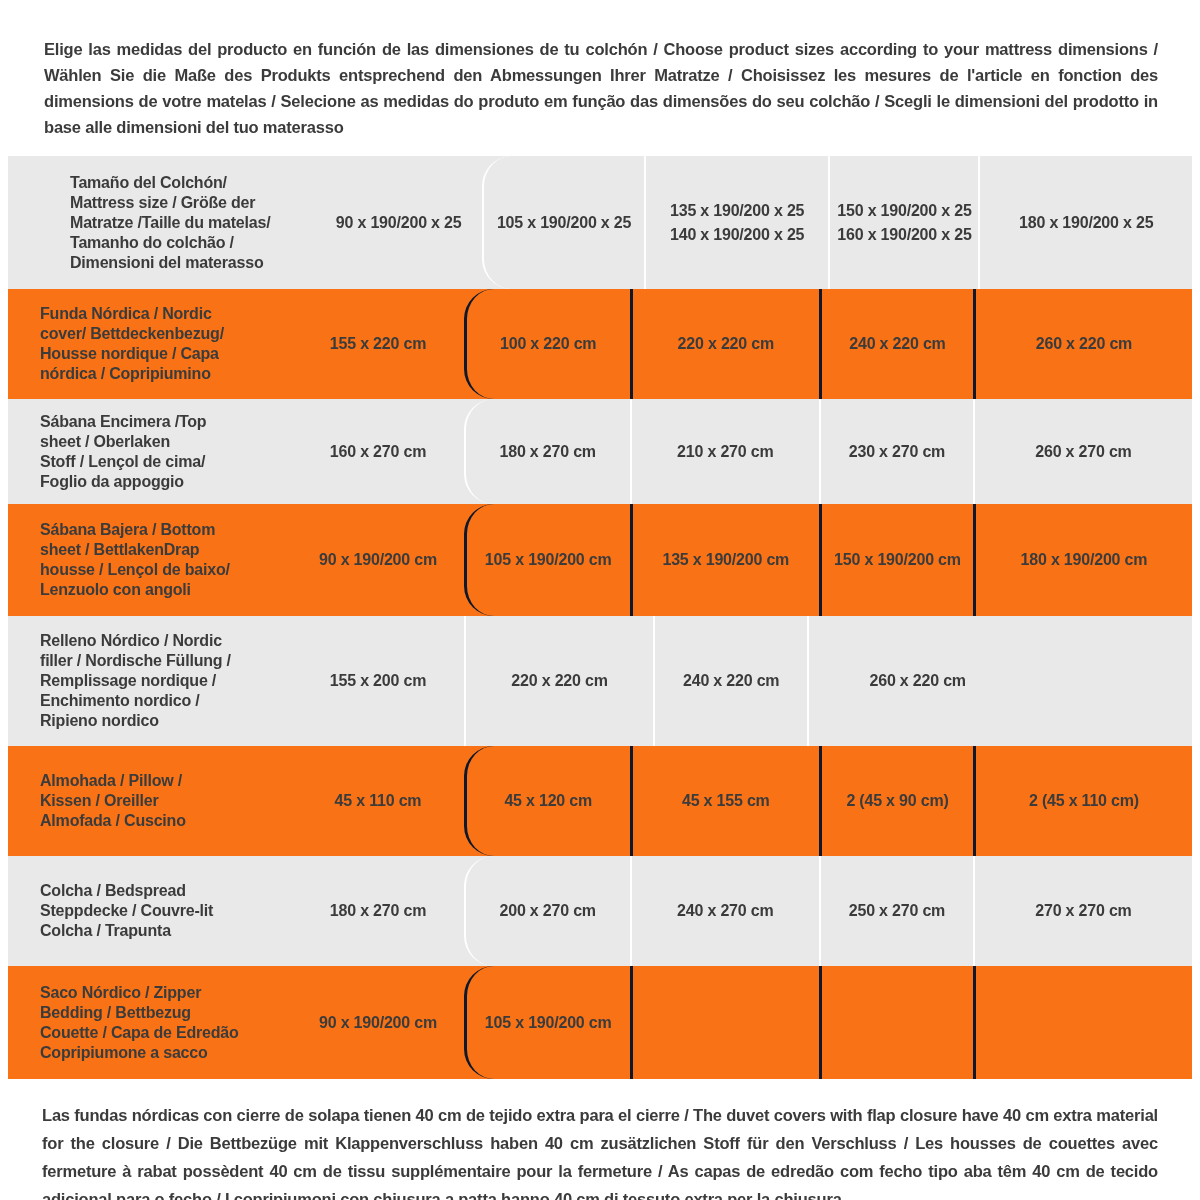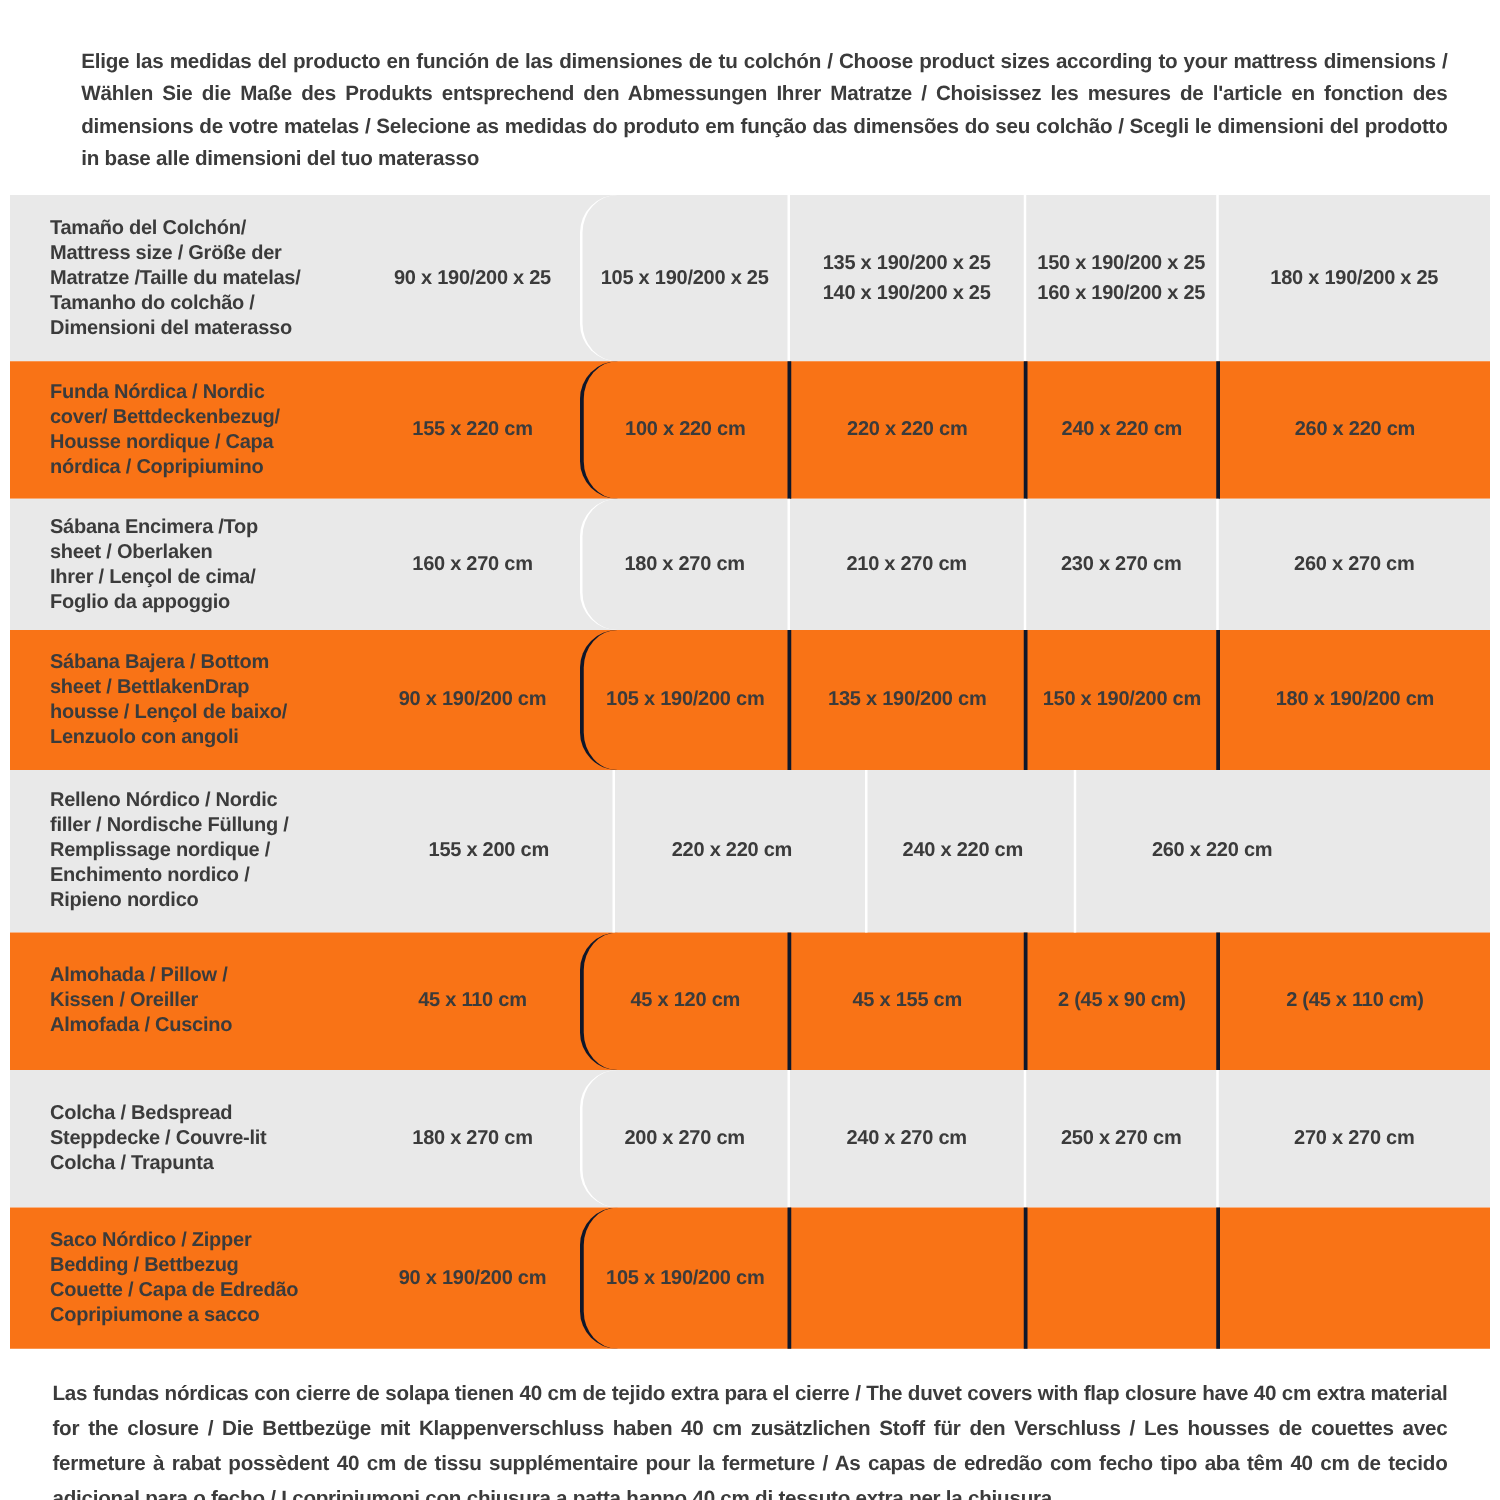--- a/index.html
+++ b/index.html
@@ -9,21 +9,21 @@
   }
   body {
     width: 1200px;
     height: 1200px;
     font-family: "Liberation Sans", sans-serif;
     font-weight: 700;
     color: #3b3b3b;
     overflow: hidden;
   }
   .intro {
-    margin: 36px 42px 16px 65px;
+    margin: 36px 42px 16px 44px;
     font-size: 16.5px;
     line-height: 26px;
     text-align: justify;
     letter-spacing: -0.2px;
   }
   .size-table {
     margin: 0 8px;
   }
   .row {
     display: flex;
@@ -52,25 +52,25 @@
     line-height: 24px;
     padding: 4px 2px;
   }
   .col1 { width: 14.5%; }
   .col2 { width: 14%; border-radius: 30px; }
   .col3 { width: 16%; text-align: right; }
   .col4 { width: 13%; }
   .col5 { width: 18.5%; }
   .row.plain  .cell-value.divided { border-left: 3px solid #0f172a; }
   .row.shaded .cell-value.divided { border-left: 2px solid #ffffff; }
-  .row-1 { min-height: 133px; }
+  .row-1 { min-height: 133px; padding-left: 30px; }
   .row-2 { min-height: 110px; }
   .row-3 { min-height: 105px; }
   .row-4 { min-height: 112px; }
-  .row-5 { min-height: 130px; gap: 13px; }
+  .row-5 { min-height: 130px; }
   .row-6 { min-height: 110px; }
   .row-7 { min-height: 110px; }
   .row-8 { min-height: 113px; }
   .footnote {
     margin: 22px 42px 0 42px;
     font-size: 16.5px;
     line-height: 28px;
     text-align: justify;
     letter-spacing: -0.2px;
   }
@@ -105,21 +105,21 @@
     <div class="cell cell-value col1">155 x 220 cm</div>
     <div class="cell cell-value col2 divided">100 x 220 cm</div>
     <div class="cell cell-value col3 divided">220 x 220 cm</div>
     <div class="cell cell-value col4 divided">240 x 220 cm</div>
     <div class="cell cell-value col5 divided">260 x 220 cm</div>
   </div>
 
   <div class="row shaded row-3">
     <div class="cell cell-label">Sábana Encimera /Top
 sheet / Oberlaken
-Ihrer / Lençol de cima/
+Stoff / Lençol de cima/
 Foglio da appoggio</div>
     <div class="cell cell-value col1">160 x 270 cm</div>
     <div class="cell cell-value col2 divided">180 x 270 cm</div>
     <div class="cell cell-value col3 divided">210 x 270 cm</div>
     <div class="cell cell-value col4 divided">230 x 270 cm</div>
     <div class="cell cell-value col5 divided">260 x 270 cm</div>
   </div>
 
   <div class="row plain row-4">
     <div class="cell cell-label">Sábana Bajera / Bottom

